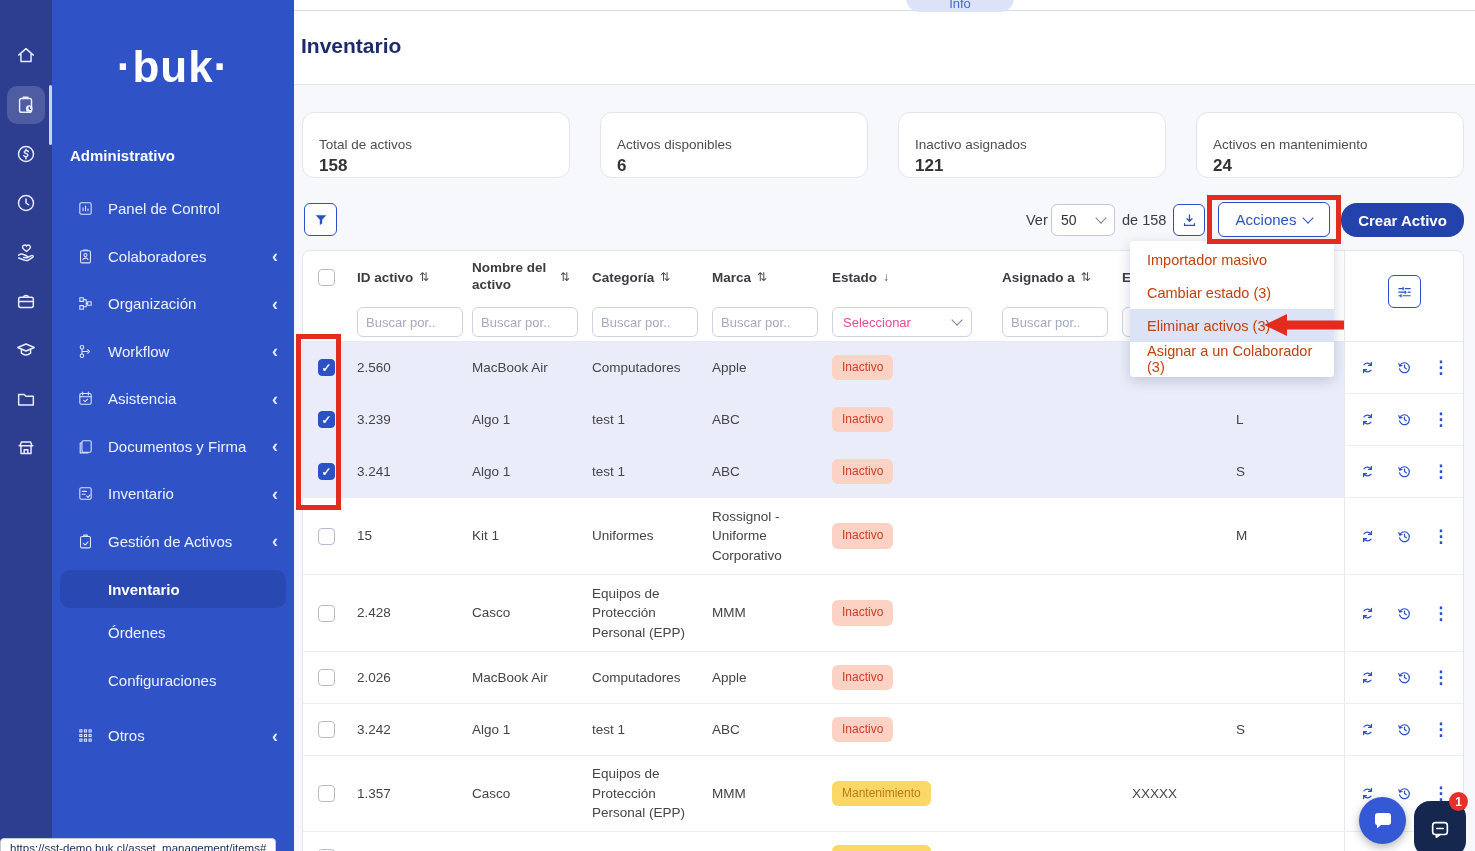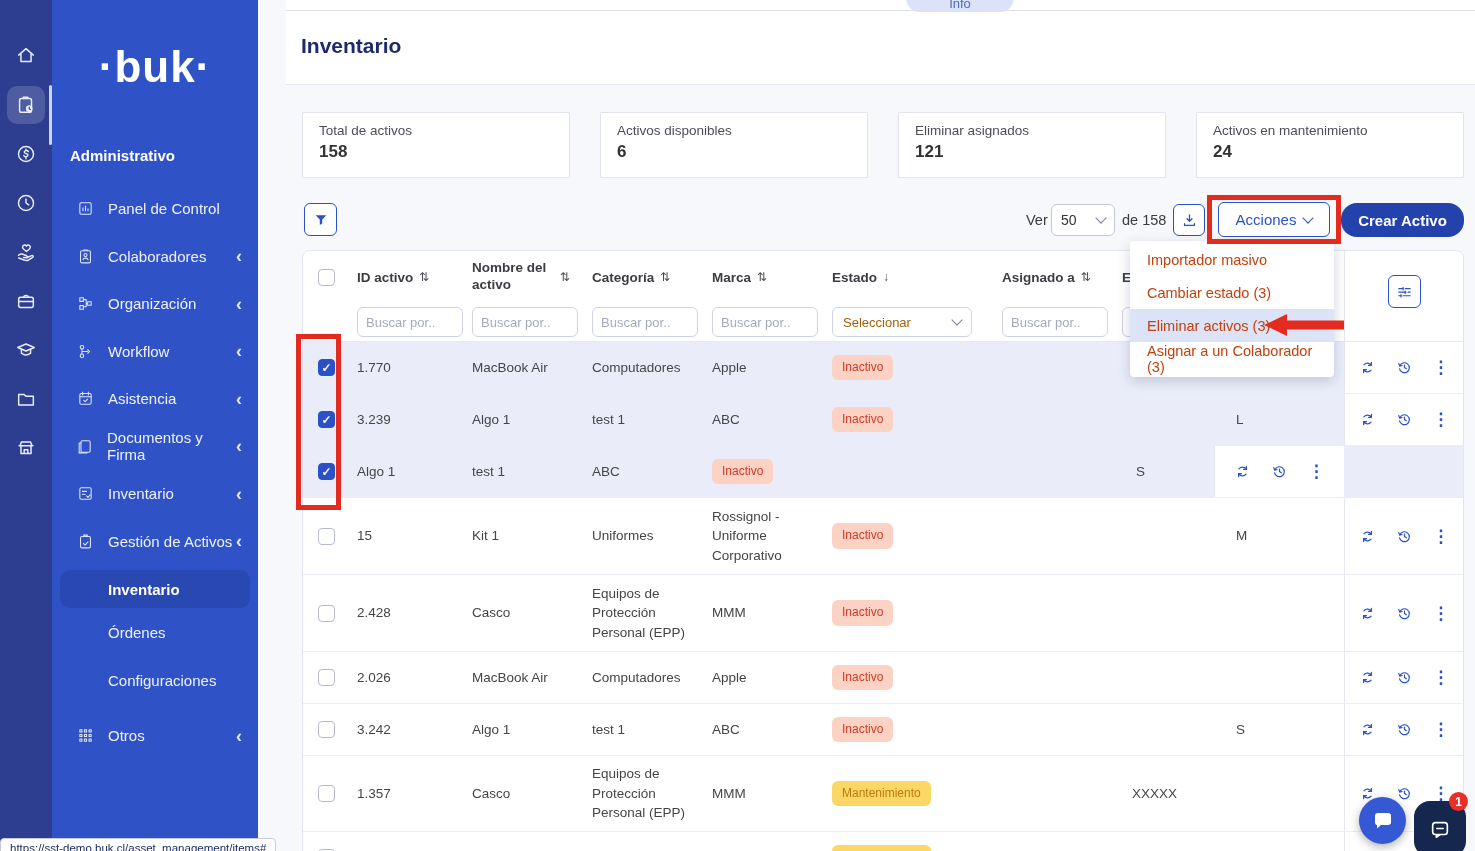--- a/index.html
+++ b/index.html
@@ -7,41 +7,41 @@
 
   
   .rail{position:absolute;left:0;top:0;width:52px;height:100%;background:#2d3d90;z-index:32;}
   .rail-items{position:absolute;top:37px;left:0;width:52px;display:flex;flex-direction:column;align-items:center;}
   .rail-item{width:38px;height:38px;margin-bottom:11px;display:flex;align-items:center;justify-content:center;border-radius:10px;cursor:pointer;}
   .rail-item.active{background:rgba(255,255,255,.16);}
   .rail-item svg{stroke:#e9edff;fill:none;stroke-width:1.6;stroke-linecap:round;stroke-linejoin:round;}
   .rail-indicator{position:absolute;right:0;top:85px;width:3px;height:60px;background:#ccd4ef;border-radius:2px;}
 
   
-  .panel{position:absolute;left:52px;top:0;width:206px;height:100%;background:#2f53c6;z-index:31;color:#fff;}
+  .panel{position:absolute;left:52px;top:0;width:242px;height:100%;background:#2f53c6;z-index:31;color:#fff;}
   .logo{position:absolute;top:42px;left:0;width:100%;text-align:center;font-size:44px;font-weight:600;letter-spacing:1px;color:#fff;}
   .section-label{position:absolute;top:147px;left:18px;font-size:15px;font-weight:700;color:#fff;}
   .menu{position:absolute;top:185px;left:0;width:100%;}
   .menu-item{height:47.5px;display:flex;align-items:center;padding:0 16px 0 24px;font-size:15px;color:#eef1ff;cursor:pointer;}
   .menu-item .mi-icon{width:18px;height:18px;margin-right:14px;display:flex;align-items:center;justify-content:center;}
   .menu-item .mi-icon svg{stroke:#dfe5ff;fill:none;stroke-width:1.5;stroke-linecap:round;stroke-linejoin:round;}
   .menu-item .chev{margin-left:auto;font-size:18px;font-weight:700;line-height:1;color:#e6eaff;}
   .submenu-active{margin:5px 8px 0;height:38px;background:#2a48b2;border-radius:10px;display:flex;align-items:center;padding-left:48px;font-weight:700;font-size:15px;color:#fff;cursor:pointer;}
   .submenu-item{height:48px;display:flex;align-items:center;padding-left:56px;font-size:15px;color:#eef1ff;cursor:pointer;}
   .url-tip{position:absolute;left:0;top:838px;background:#fff;border:1px solid #c7cad8;border-radius:4px;padding:3px 9px 6px;font-size:11.5px;color:#17275c;z-index:45;white-space:nowrap;}
 
   
   .main{position:absolute;left:286px;top:0;width:1189px;height:851px;}
   .top-strip{position:absolute;top:0;left:0;width:100%;height:10px;background:#fff;}
   .info-pill{position:absolute;left:620px;top:-16px;width:108px;height:27px;background:#dce2f8;border-radius:14px;color:#4b67cd;font-size:13px;display:flex;align-items:flex-end;justify-content:center;padding-bottom:1px;z-index:5;}
   .band{position:absolute;top:10px;left:0;width:100%;height:75px;background:#fff;border-top:1px solid #dcdee9;border-bottom:1px solid #e3e4ee;box-sizing:border-box;}
   .page-title{position:absolute;left:15px;top:23px;font-size:21px;font-weight:700;color:#1d2b6d;}
 
   .stats{position:absolute;top:112px;left:16px;display:flex;gap:30px;}
-  .stat-card{width:268px;height:66px;background:#fff;border:1px solid #e3e4ee;border-radius:1px;box-sizing:border-box;padding:10px 16px;}
+  .stat-card{width:268px;height:66px;background:#fff;border:1px solid #e3e4ee;border-radius:12px;box-sizing:border-box;padding:24px 16px;}
   .stat-label{font-size:13.5px;color:#4d4d55;}
   .stat-value{font-size:17px;font-weight:700;color:#333;margin-top:4px;}
 
   
   .btn-outline{background:#fff;border:1px solid #2b51c7;color:#2b51c7;border-radius:6px;display:flex;align-items:center;justify-content:center;cursor:pointer;box-sizing:border-box;}
   .btn-primary{background:#2342ab;color:#fff;border:none;border-radius:16px;font-weight:700;font-size:15px;display:flex;align-items:center;justify-content:center;cursor:pointer;}
   .funnel-btn{position:absolute;left:18px;top:203px;width:33px;height:33px;}
   .ver-label{position:absolute;left:740px;top:212px;font-size:14.5px;color:#3b3b42;}
   .page-select{position:absolute;left:765px;top:204px;width:64px;height:32px;border:1px solid #c4c8da;border-radius:6px;background:#fff;display:flex;align-items:center;justify-content:space-between;padding:0 9px;font-size:14px;color:#333;box-sizing:border-box;cursor:pointer;}
   .of-total{position:absolute;left:836px;top:212px;font-size:14.5px;color:#3b3b42;}
@@ -55,21 +55,21 @@
   .table{position:absolute;left:16px;top:250px;width:1162px;background:#fff;border:1px solid #e3e5f0;border-radius:8px 8px 0 0;box-sizing:border-box;}
   .grid-cols{display:grid;grid-template-columns:46px 115px 120px 120px 120px 170px 120px 100px 130px 119px;}
   .thead{grid-template-rows:52px 38px;border-bottom:1px solid #e6e8f2;}
   .th{display:flex;align-items:center;gap:6px;font-size:13.5px;font-weight:700;color:#3c3c42;padding-left:8px;grid-row:1;}
   .th .lbl-narrow{max-width:82px;line-height:1.25;}
   .sort{font-size:12px;color:#4a4a55;font-weight:400;}
   .th-check{grid-row:1;display:flex;align-items:center;justify-content:center;}
   .tf{display:flex;align-items:center;padding-left:8px;grid-row:2;}
   input.filter{width:88px;height:28px;border:1px solid #ced2e4;border-radius:6px;padding:0 8px;font-size:13px;color:#444;font-family:"Liberation Sans",sans-serif;outline:none;}
   input.filter::placeholder{color:#a6aabf;}
-  .select-fake{width:140px;height:30px;border:1px solid #ced2e4;border-radius:6px;display:flex;align-items:center;justify-content:space-between;padding:0 10px;color:#a16207;font-size:13px;background:#fff;box-sizing:border-box;cursor:pointer;}
+  .select-fake{width:140px;height:30px;border:1px solid #ced2e4;border-radius:6px;display:flex;align-items:center;justify-content:space-between;padding:0 10px;color:#ec4899;font-size:13px;background:#fff;box-sizing:border-box;cursor:pointer;}
   .th-actions{grid-row:1/3;border-left:1px solid #e6e8f2;display:flex;align-items:flex-start;justify-content:center;padding-top:24px;}
   .cols-btn{width:33px;height:33px;}
 
   .trow{border-bottom:1px solid #ecedf5;background:#fff;}
   .trow.checked{background:#eaedf9;}
   .cell{padding:8px 12px 8px 8px;font-size:13.5px;color:#454549;display:flex;align-items:center;line-height:1.45;}
   .c-check{justify-content:center;padding:8px 0;}
   .c-em{padding-left:18px;}
   .c-extra{padding-left:22px;}
   .cb{width:17px;height:17px;border:1.5px solid #b6bace;border-radius:4px;background:#fff;box-sizing:border-box;position:relative;cursor:pointer;flex:none;}
@@ -283,21 +283,21 @@
     <div class="stats">
       <div class="stat-card">
         <div class="stat-label">Total de activos</div>
         <div class="stat-value">158</div>
       </div>
       <div class="stat-card">
         <div class="stat-label">Activos disponibles</div>
         <div class="stat-value">6</div>
       </div>
       <div class="stat-card">
-        <div class="stat-label">Eliminar asignados</div>
+        <div class="stat-label">Inactivo asignados</div>
         <div class="stat-value">121</div>
       </div>
       <div class="stat-card">
         <div class="stat-label">Activos en mantenimiento</div>
         <div class="stat-value">24</div>
       </div>
     </div>
 
     <div class="btn-outline funnel-btn">
       <svg width="18" height="18" viewBox="0 0 24 24">
@@ -392,21 +392,21 @@
             <span></span>
           </div>
         </div>
       </div>
 
       <div id="tbody">
   <div class="trow grid-cols checked" style="min-height: 51px;">
     <div class="cell c-check">
               <span class="cb checked"></span>
             </div>
-    <div class="cell c-id">1.770</div>
+    <div class="cell c-id">2.560</div>
     <div class="cell c-nombre">MacBook Air</div>
     <div class="cell c-cat">Computadores</div>
     <div class="cell c-marca">Apple</div>
     <div class="cell c-estado">
               <span class="badge" style="background: rgb(251, 210, 195); color: rgb(210, 59, 40);">Inactivo</span>
             </div>
     <div class="cell c-asig"></div>
     <div class="cell c-em"></div>
     <div class="cell c-extra"></div>
     <div class="actions-cell">
@@ -454,20 +454,21 @@
                 </svg>
       </span>
       <span class="ricon kebab">⋮</span>
     </div>
   </div>
 
   <div class="trow grid-cols checked" style="min-height: 51px;">
     <div class="cell c-check">
               <span class="cb checked"></span>
             </div>
+    <div class="cell c-id">3.241</div>
     <div class="cell c-nombre">Algo 1</div>
     <div class="cell c-cat">test 1</div>
     <div class="cell c-marca">ABC</div>
     <div class="cell c-estado">
               <span class="badge" style="background: rgb(251, 210, 195); color: rgb(210, 59, 40);">Inactivo</span>
             </div>
     <div class="cell c-asig"></div>
     <div class="cell c-em"></div>
     <div class="cell c-extra">S</div>
     <div class="actions-cell">

